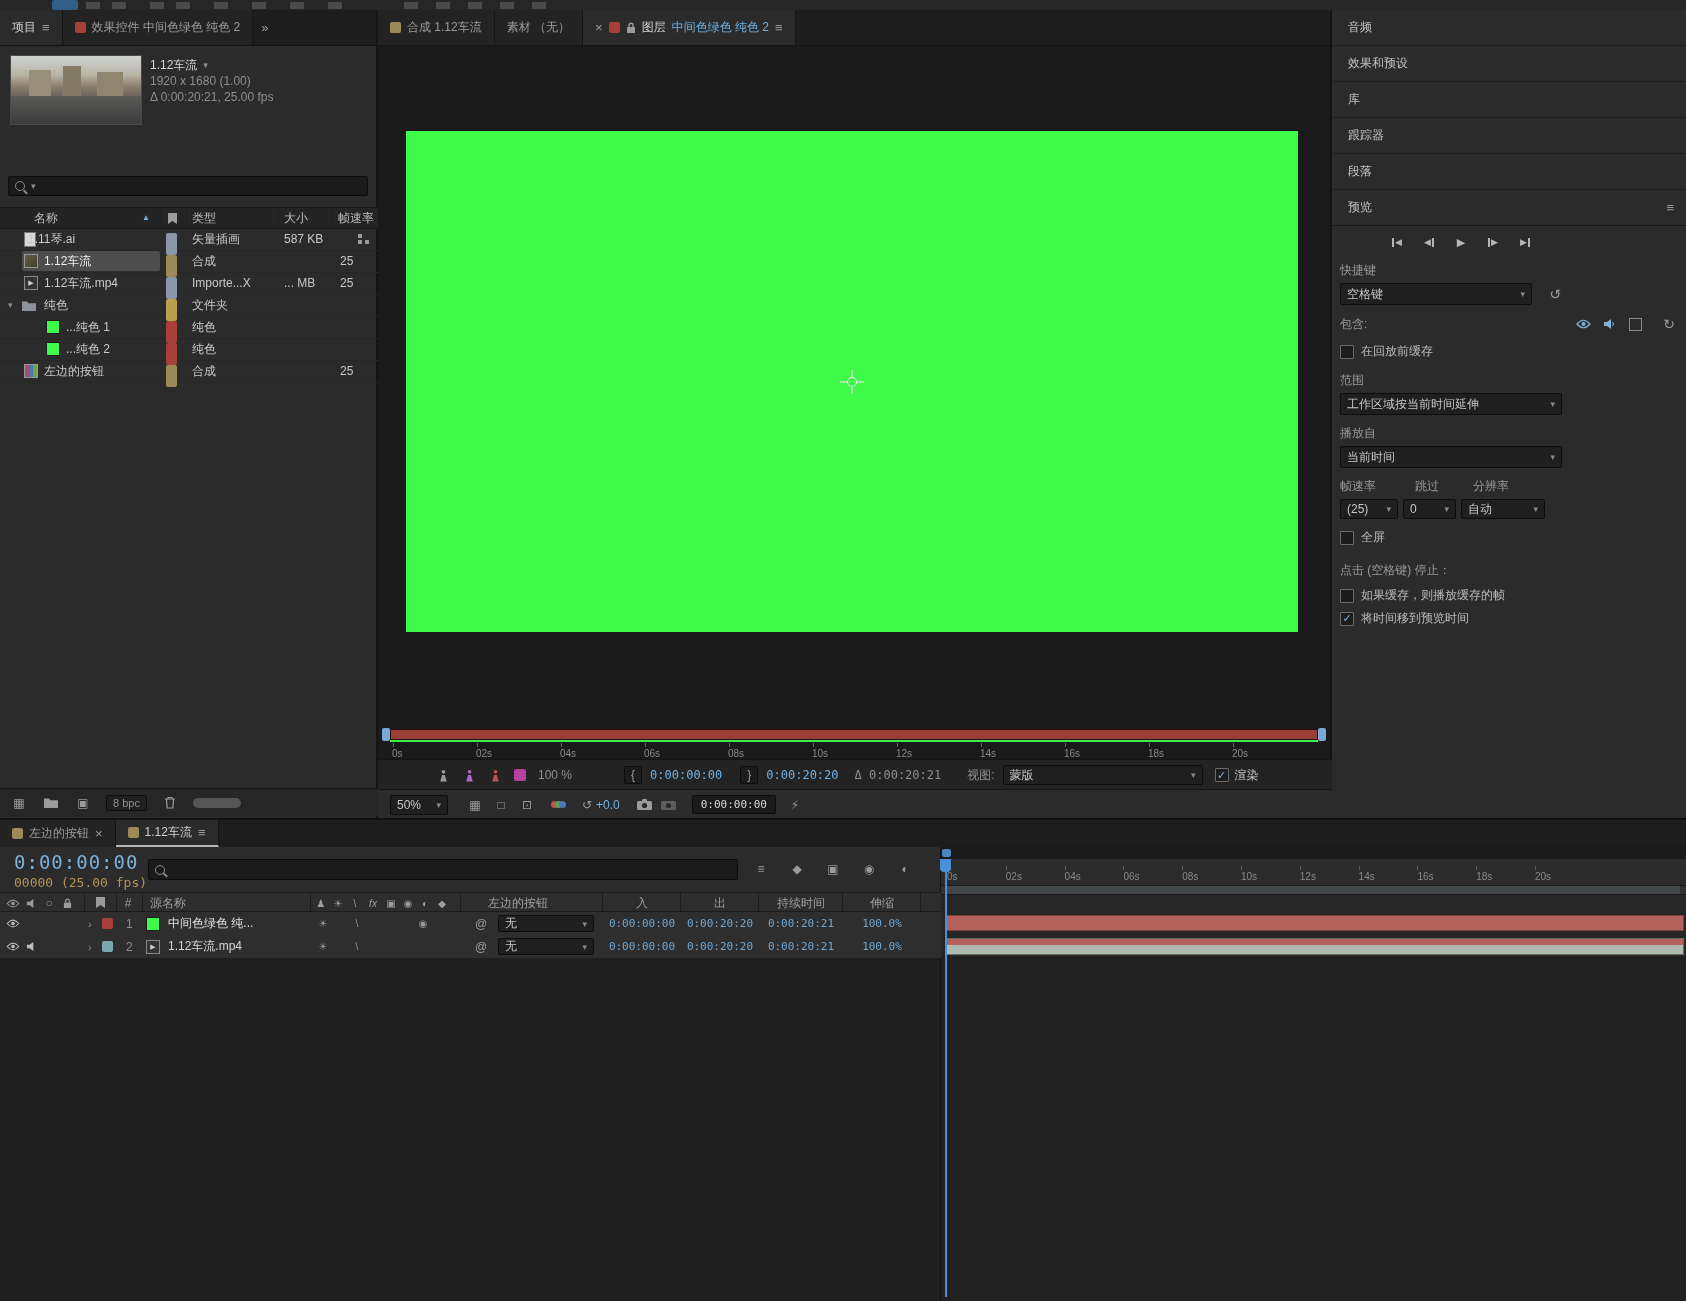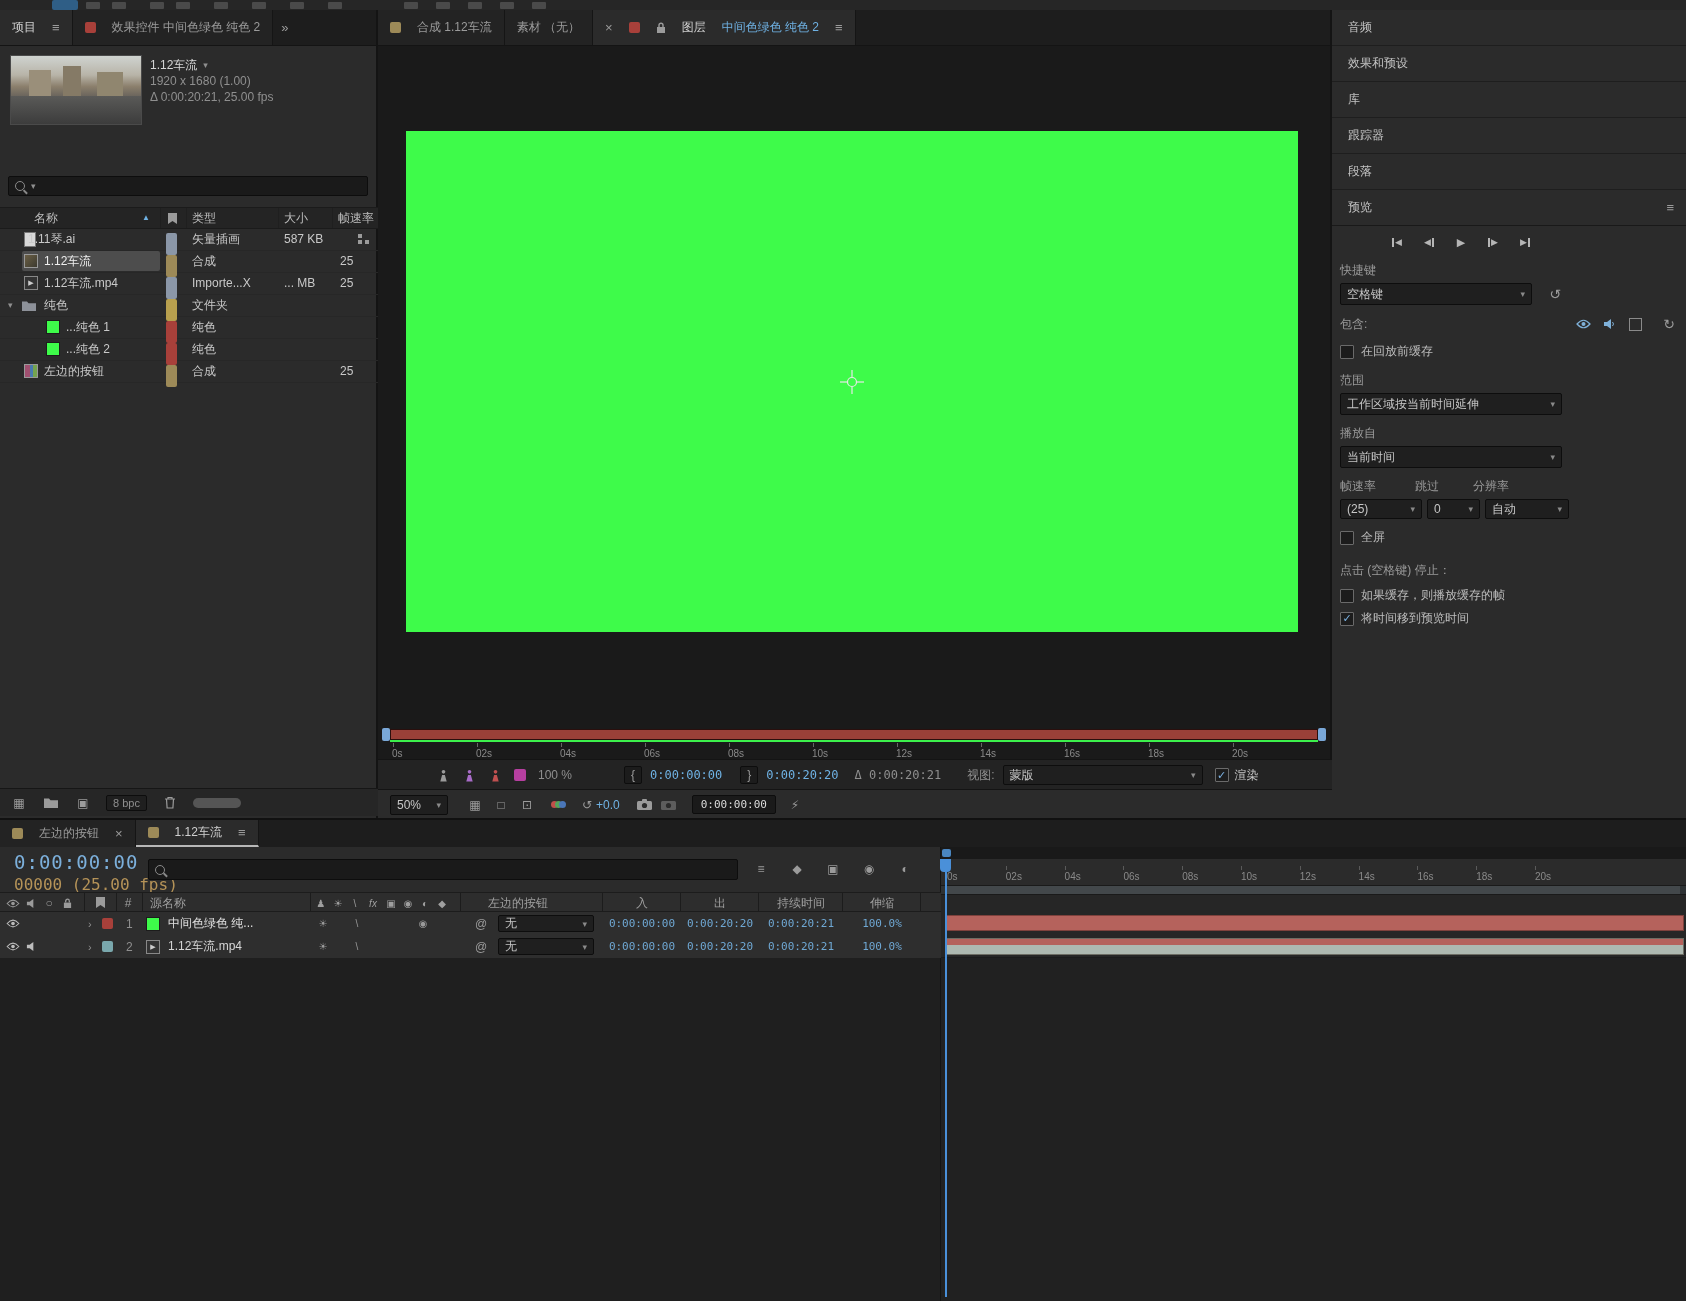--- a/index.html
+++ b/index.html
@@ -3,21 +3,21 @@
 <meta charset="utf-8">
 <style>
   html,body{margin:0;padding:0;background:#101010}
   #app{position:relative;width:1686px;height:1301px;background:#161616;overflow:hidden;
        font-family:"Liberation Sans","DejaVu Sans",sans-serif;font-size:12px;color:#c8c8c8;
        -webkit-font-smoothing:antialiased}
   .abs{position:absolute}
   .row{display:flex;align-items:center}
   .panel{background:#2b2b2b}
   .tabbar{background:#1d1d1d;display:flex;align-items:stretch;border-bottom:1px solid #141414}
-  .tab{display:flex;align-items:center;gap:16px;padding:0 12px;color:#9b9b9b;background:#232323;border-right:1px solid #151515;white-space:nowrap}
+  .tab{display:flex;align-items:center;gap:6px;padding:0 12px;color:#9b9b9b;background:#232323;border-right:1px solid #151515;white-space:nowrap}
   .tab.active{background:#2b2b2b;color:#cfcfcf}
   .menu-g{color:#9b9b9b;font-size:13px}
   .chip{width:11px;height:11px;border-radius:2px;display:inline-block;flex:none}
   .tan{background:#9d8a58}.redc{background:#a8403a}.grayblue{background:#8b97a8}.tealc{background:#7aa8ad}
   .dd{background:#1f1f1f;border:1px solid #0d0d0d;color:#c6c6c6;display:flex;align-items:center;
       justify-content:space-between;padding:0 6px;border-radius:2px;box-sizing:border-box}
   .dd .car{color:#8a8a8a;font-size:9px;margin-left:6px}
   .cb{width:12px;height:12px;border:1px solid #6a6a6a;background:#1c1c1c;display:inline-flex;
       align-items:center;justify-content:center;flex:none;border-radius:1px}
   .ck{color:#7cb4e6;font-size:11px;line-height:1;font-weight:bold}
@@ -422,21 +422,21 @@
           <span class="car">▾</span>
         </div>
       </div>
 
       <div class="row" style="margin-top:10px;padding-left:8px">
         <span class="pv-lab" style="padding-left:0;width:75px">帧速率</span>
         <span class="pv-lab" style="padding-left:0;width:58px">跳过</span>
         <span class="pv-lab" style="padding-left:0">分辨率</span>
       </div>
       <div class="row" style="margin-top:4px;padding-left:8px;gap:5px">
-        <div class="dd" style="width:82px;height:20px">
+        <div class="dd" style="width:58px;height:20px">
           <span>(25)</span>
           <span class="car">▾</span>
         </div>
         <div class="dd" style="width:53px;height:20px">
           <span>0</span>
           <span class="car">▾</span>
         </div>
         <div class="dd" style="width:84px;height:20px">
           <span>自动</span>
           <span class="car">▾</span>
@@ -471,21 +471,21 @@
       </div>
       <div class="tab active" style="border-bottom:2px solid #b8b8b8;box-sizing:border-box">
         <span class="chip tan"></span>
         <span>1.12车流</span>
         <span class="menu-g">≡</span>
       </div>
     </div>
 
     <div class="abs" style="left:0;top:27px;width:941px;height:45px;background:#2b2b2b;border-right:1px solid #141414;box-sizing:border-box">
       <span class="abs mono" style="left:14px;top:4px;font-size:19px;color:#7cb0dc;letter-spacing:1px">0:00:00:00</span>
-      <span class="abs mono" style="left:14px;top:28px;font-size:16px;color:#b59358">00000 (25.00 fps)</span>
+      <span class="abs mono" style="left:14px;top:28px;font-size:13px;color:#b59358">00000 (25.00 fps)</span>
       <div class="abs sbox" style="left:148px;top:12px;width:590px;height:21px;gap:6px">
         <span class="mag"></span>
       </div>
       <span class="gi abs" style="left:752px;top:13px">≡</span>
       <span class="gi abs" style="left:788px;top:13px">◆</span>
       <span class="gi abs" style="left:824px;top:13px">▣</span>
       <span class="gi abs" style="left:860px;top:13px">◉</span>
       <span class="gi abs" style="left:896px;top:13px">◐</span>
     </div>
 

